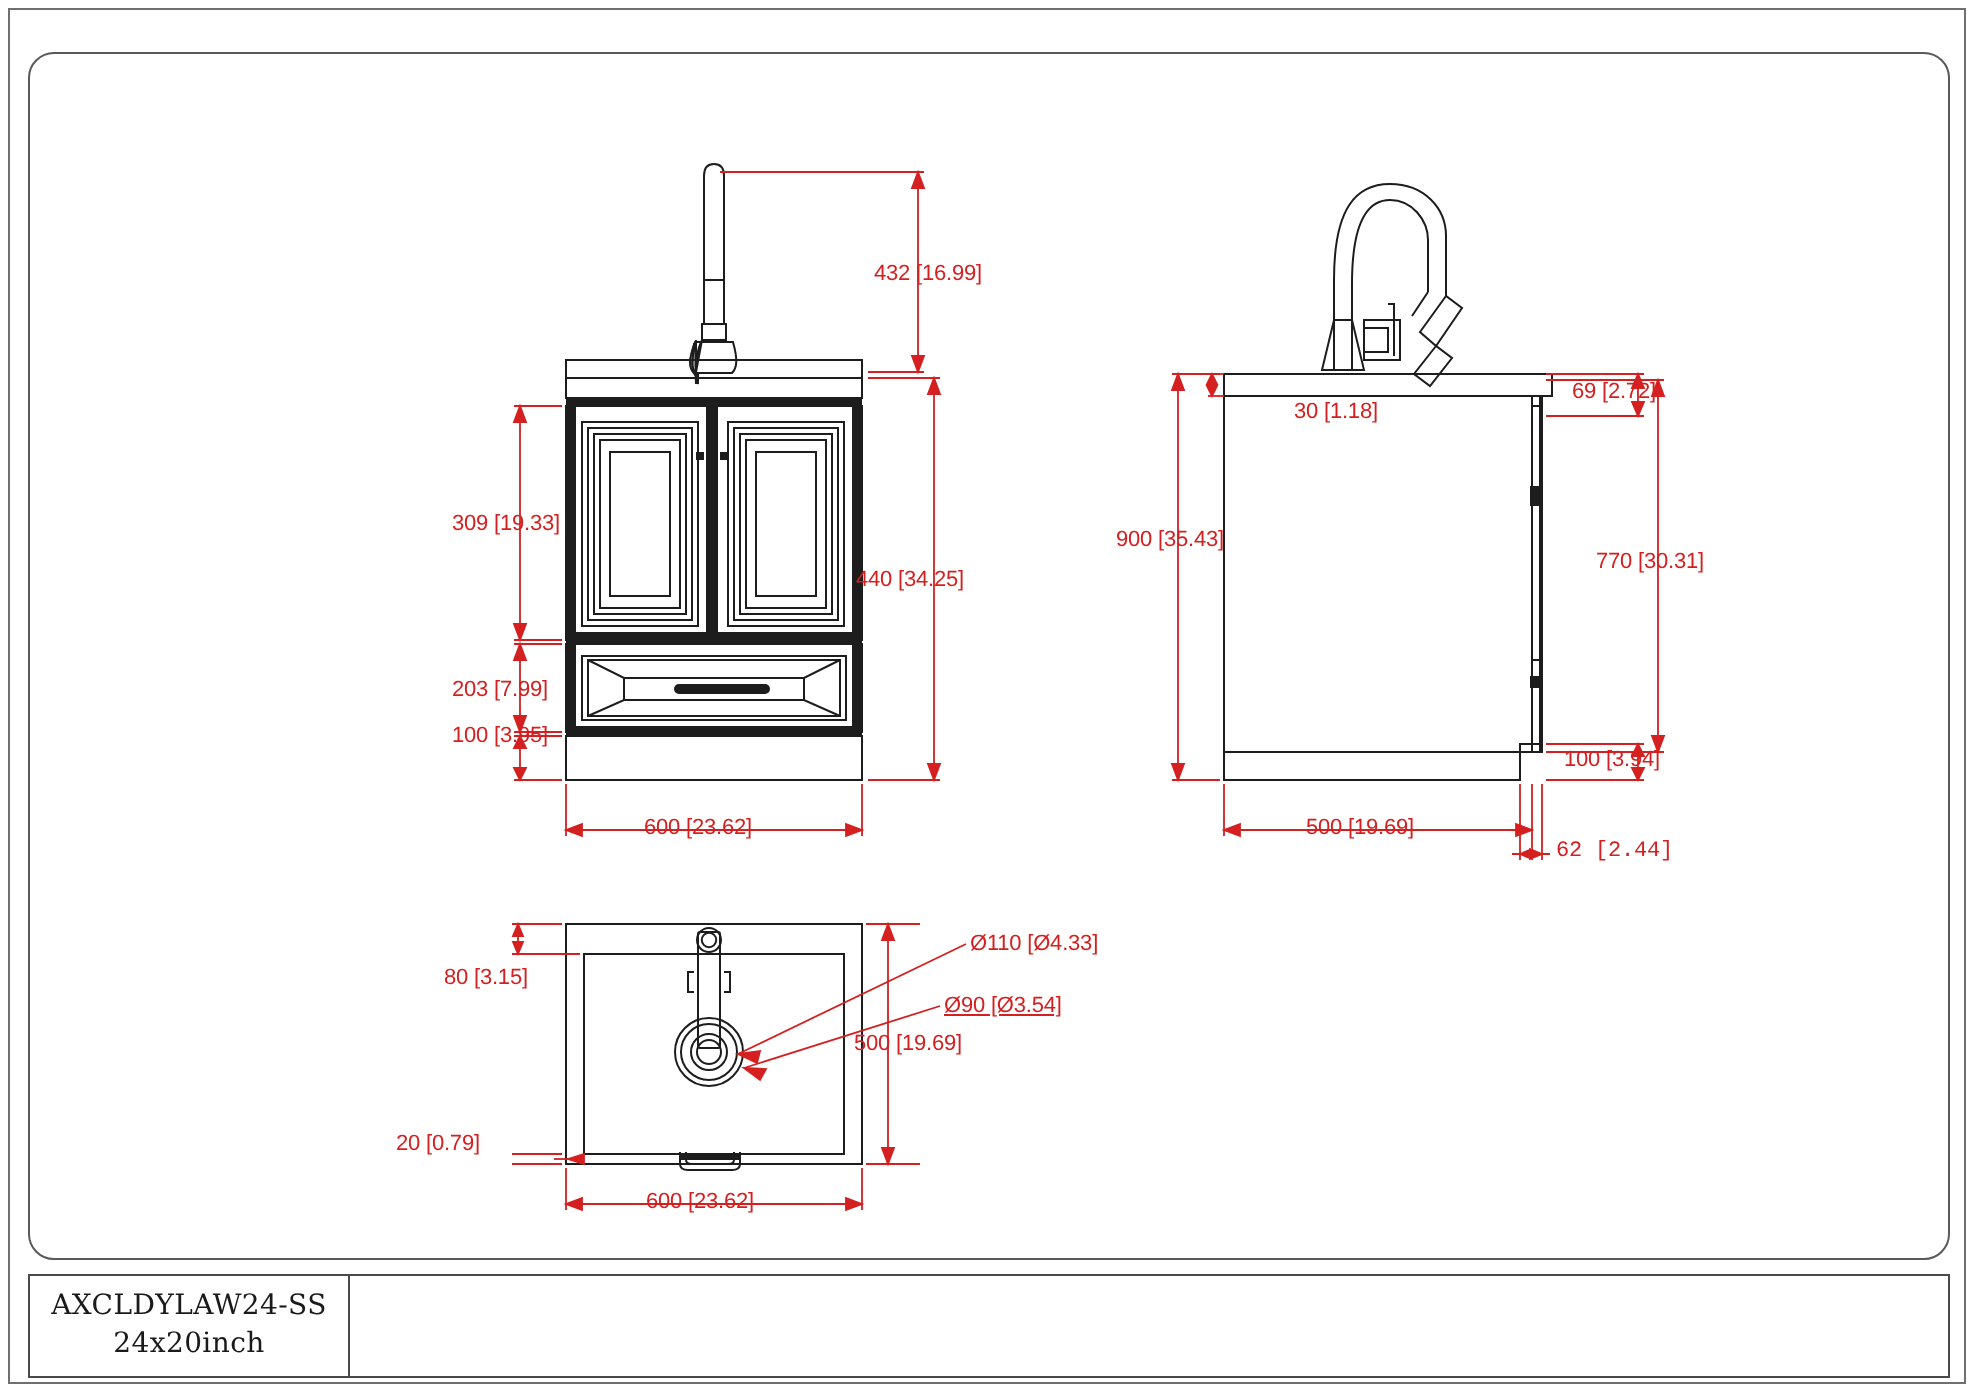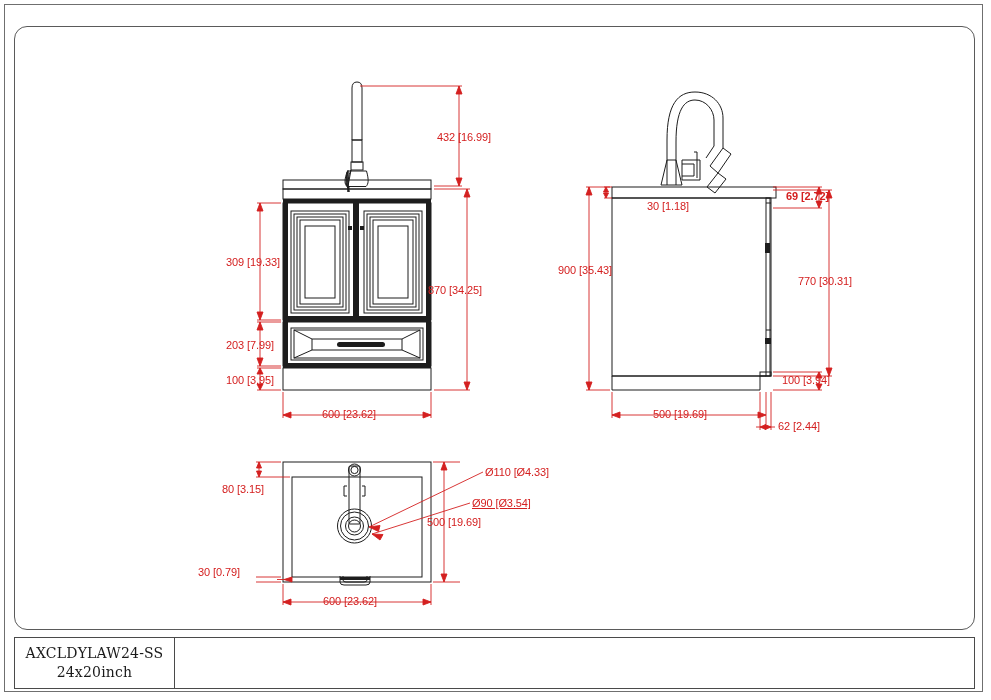--- a/index.html
+++ b/index.html
@@ -129,23 +129,23 @@
 
         <line x1="283" y1="392" x2="283" y2="418"></line>
         <line x1="431" y1="392" x2="431" y2="418"></line>
         <line x1="283" y1="415" x2="431" y2="415"></line>
         <path d="M283 415 l8 -3 l0 6 Z"></path>
         <path d="M431 415 l-8 -3 l0 6 Z"></path>
       </g>
     </svg>
     <div class="dimtext" style="left:437px;top:131px;">432 [16.99]</div>
     <div class="dimtext" style="left:226px;top:256px;">309 [19.33]</div>
-    <div class="dimtext" style="left:428px;top:284px;">870 [34.25]</div>
+    <div class="dimtext" style="left:428px;top:284px;">440 [34.25]</div>
     <div class="dimtext" style="left:226px;top:339px;text-align:right;">203 [7.99]</div>
-    <div class="dimtext" style="left:226px;top:374px;">100 [3.95]</div>
+    <div class="dimtext" style="left:226px;top:362px;">100 [3.95]</div>
     <div class="dimtext" style="left:322px;top:408px;">600 [23.62]</div>
   </div>
 
   <div class="view" style="left:560px;top:0;width:420px;height:440px;">
     <svg width="420" height="440">
       <g fill="none" stroke="#1d1d1d" stroke-width="1">
 
         <path d="M107 185 L107 140 C107 104 118 92 135 92 C152 92 163 104 163 118 L163 148"></path>
         <path d="M116 185 L116 142 C116 110 124 100 135 100 C146 100 154 110 154 120 L154 146"></path>
         <path d="M163 148 L150 166 L158 173 L171 154 Z"></path>
@@ -216,25 +216,25 @@
         <path d="M206 415 l-8 -3 l0 6 Z"></path>
 
         <line x1="200" y1="392" x2="200" y2="430"></line>
         <line x1="211" y1="392" x2="211" y2="430"></line>
         <line x1="196" y1="427" x2="215" y2="427"></line>
         <path d="M200 427 l6 -2.5 l0 5 Z"></path>
         <path d="M211 427 l-6 -2.5 l0 5 Z"></path>
       </g>
     </svg>
     <div class="dimtext" style="left:48px;top:200px;margin-left:39px;">30 [1.18]</div>
-    <div class="dimtext" style="left:226px;top:190px;font-weight:bold;">69 [2.72]</div>
+    <div class="dimtext" style="left:226px;top:190px;">69 [2.72]</div>
     <div class="dimtext" style="left:-2px;top:264px;">900 [35.43]</div>
     <div class="dimtext" style="left:238px;top:275px;">770 [30.31]</div>
     <div class="dimtext" style="left:222px;top:374px;">100 [3.94]</div>
-    <div class="dimtext" style="left:218px;top:420px;">62 [2.44]</div>
+    <div class="dimtext" style="left:218px;top:420px;font-family:Liberation Mono, monospace;">62 [2.44]</div>
     <div class="dimtext" style="left:93px;top:408px;">500 [19.69]</div>
   </div>
 
   <div class="view" style="left:0;top:430px;width:620px;height:190px;">
     <svg width="620" height="190">
       <g fill="none" stroke="#1d1d1d" stroke-width="1">
 
         <rect x="283" y="32" width="148" height="120"></rect>
 
         <rect x="292" y="47" width="130" height="100"></rect>
@@ -283,21 +283,21 @@
         <path d="M431 172 l-8 -3 l0 6 Z"></path>
 
         <line x1="483" y1="42" x2="369" y2="97"></line>
         <path d="M369 97 l11 -1.5 l-1.5 6 Z"></path>
 
         <line x1="470" y1="73" x2="372" y2="104"></line>
         <path d="M372 104 l11 0.5 l-3 5.5 Z"></path>
       </g>
     </svg>
     <div class="dimtext" style="left:195px;top:53px;margin-left:27px;">80 [3.15]</div>
-    <div class="dimtext" style="left:198px;top:136px;">30 [0.79]</div>
+    <div class="dimtext" style="left:198px;top:136px;">20 [0.79]</div>
     <div class="dimtext" style="left:427px;top:86px;">500 [19.69]</div>
     <div class="dimtext" style="left:323px;top:165px;">600 [23.62]</div>
     <div class="dimtext" style="left:485px;top:36px;">Ø110 [Ø4.33]</div>
     <div class="dimtext" style="left:472px;top:67px;text-decoration:underline;">Ø90 [Ø3.54]</div>
   </div>
 
   <div class="title-block">
     <div class="title-cell">
       <span>AXCLDYLAW24-SS</span>
       <span>24x20inch</span>

